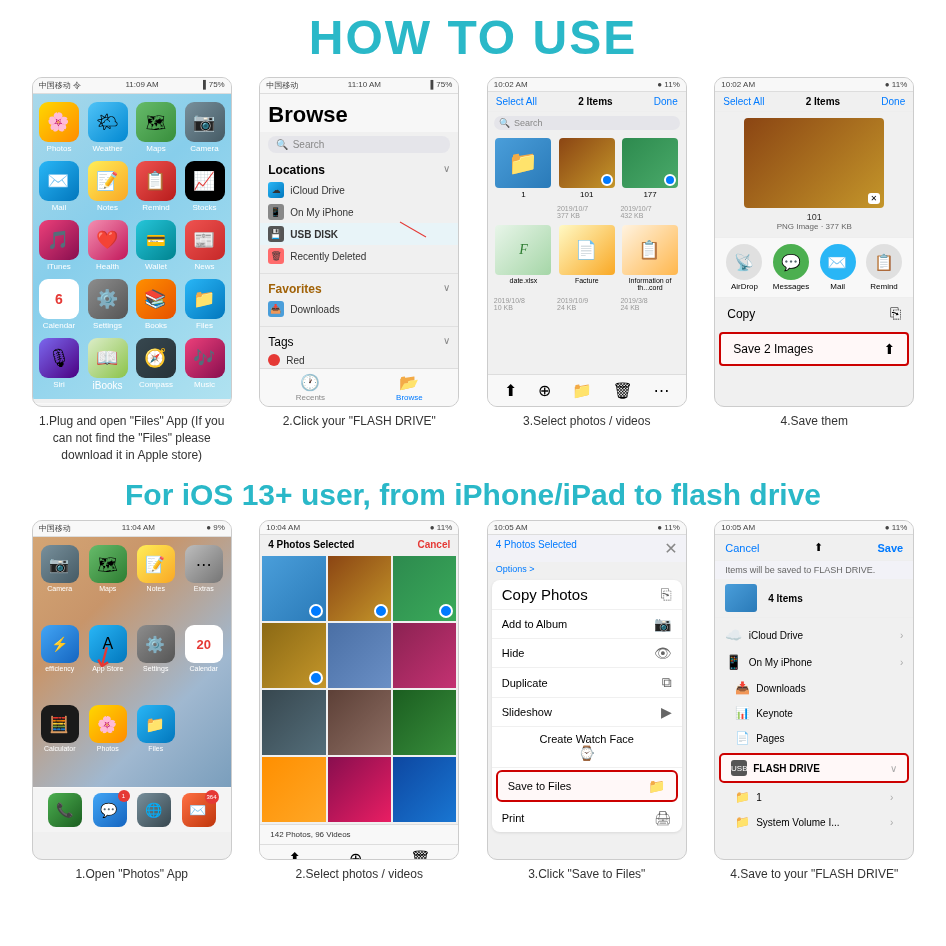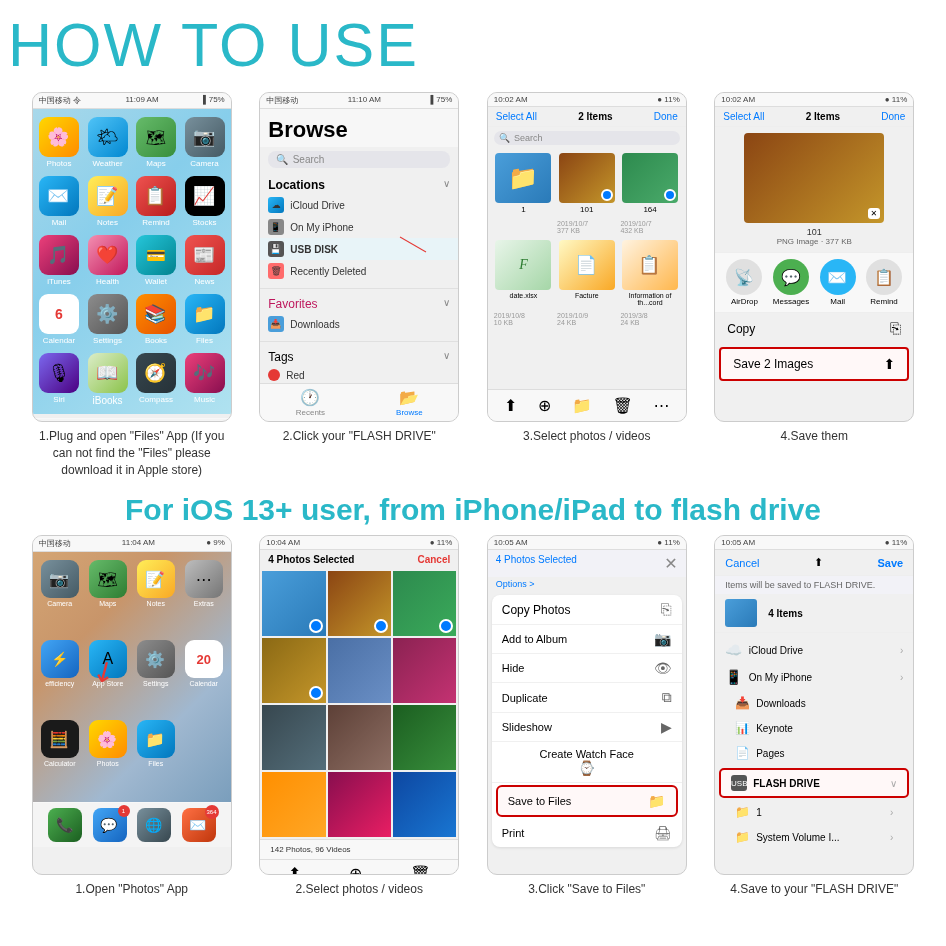--- a/index.html
+++ b/index.html
@@ -5,23 +5,23 @@
     * { margin: 0; padding: 0; box-sizing: border-box; }
     body {
       width: 946px;
       height: 946px;
       background: #ffffff;
       font-family: Arial, sans-serif;
       overflow: hidden;
     }
 
     .page-title {
-      text-align: left;
-      font-size: 61px;
-      font-weight: 400;
+      text-align: center;
+      font-size: 48px;
+      font-weight: 700;
       color: #2ab8c8;
       letter-spacing: 2px;
       padding: 10px 0 12px 0;
     }
 
     .top-row {
       display: flex;
       flex-direction: row;
       justify-content: space-around;
       align-items: flex-start;
@@ -261,21 +261,21 @@
             <div style="position:absolute;right:30px;top:6px;width:30px;height:1px;background:#e53935;transform:rotate(30deg);"></div>
           </div>
           <div class="files-item">
             <div style="width:16px;height:16px;background:#ff6b6b;border-radius:3px;display:flex;align-items:center;justify-content:center;font-size:9px;">🗑</div>
             <span>Recently Deleted</span>
           </div>
         </div>
         <div style="height:1px;background:#e0e0e0;margin:2px 0;"></div>
         <div style="padding:4px 0;">
           <div style="display:flex;justify-content:space-between;padding:2px 8px;">
-            <span style="font-size:12px;font-weight:normal;color:#be185d;">Favorites</span>
+            <span style="font-size:12px;font-weight:bold;color:#a16207;">Favorites</span>
             <span style="font-size:10px;color:#888;">∨</span>
           </div>
           <div class="files-item">
             <div style="width:16px;height:16px;background:#4a9eda;border-radius:3px;display:flex;align-items:center;justify-content:center;font-size:9px;">📥</div>
             <span>Downloads</span>
           </div>
         </div>
         <div style="height:1px;background:#e0e0e0;margin:2px 0;"></div>
         <div style="padding:4px 0;">
           <div style="display:flex;justify-content:space-between;padding:2px 8px;">
@@ -334,21 +334,21 @@
               <div style="width:100%;height:100%;background:linear-gradient(135deg,#8B4513,#c4962a);"></div>
               <div style="position:absolute;bottom:2px;right:2px;width:12px;height:12px;border-radius:50%;background:#007aff;border:2px solid white;"></div>
             </div>
             <span style="font-size:8px;margin-top:2px;">101</span>
           </div>
           <div style="display:flex;flex-direction:column;align-items:center;">
             <div style="width:56px;height:50px;border-radius:4px;overflow:hidden;position:relative;">
               <div style="width:100%;height:100%;background:linear-gradient(135deg,#2d8a4e,#4aaa6a);"></div>
               <div style="position:absolute;bottom:2px;right:2px;width:12px;height:12px;border-radius:50%;background:#007aff;border:2px solid white;"></div>
             </div>
-            <span style="font-size:8px;margin-top:2px;">164</span>
+            <span style="font-size:8px;margin-top:2px;">177</span>
           </div>
         </div>
         <div style="padding:2px 6px;font-size:7px;color:#999;display:grid;grid-template-columns:repeat(3,1fr);gap:4px;">
           <div></div>
           <div>
             <div>2019/10/7</div>
             <div>377 KB</div>
           </div>
           <div>
             <div>2019/10/7</div>
@@ -577,21 +577,21 @@
           <span>● 11%</span>
         </div>
         <div style="background:#f2f2f7;padding:4px 8px;display:flex;justify-content:space-between;">
           <span style="font-size:10px;color:#007aff;font-weight:500;">4 Photos Selected</span>
           <span style="font-size:16px;color:#888;">✕</span>
         </div>
         <div style="font-size:9px;color:#007aff;padding:2px 8px;">Options &gt;</div>
 
         <div style="background:#fff;border-radius:8px;margin:4px;overflow:hidden;box-shadow:0 1px 3px rgba(0,0,0,0.1);">
           <div style="display:flex;align-items:center;justify-content:space-between;padding:6px 10px;border-bottom:1px solid #f0f0f0;">
-            <span style="font-size:12px;">Copy Photos</span>
+            <span style="font-size:15px;">Copy Photos</span>
             <span style="font-size:14px;color:#666;">⎘</span>
           </div>
           <div style="display:flex;align-items:center;justify-content:space-between;padding:6px 10px;border-bottom:1px solid #f0f0f0;">
             <span style="font-size:11px;">Add to Album</span>
             <span style="font-size:14px;color:#666;">📷</span>
           </div>
           <div style="display:flex;align-items:center;justify-content:space-between;padding:6px 10px;border-bottom:1px solid #f0f0f0;">
             <span style="font-size:11px;">Hide</span>
             <span style="font-size:14px;color:#666;">👁</span>
           </div>

